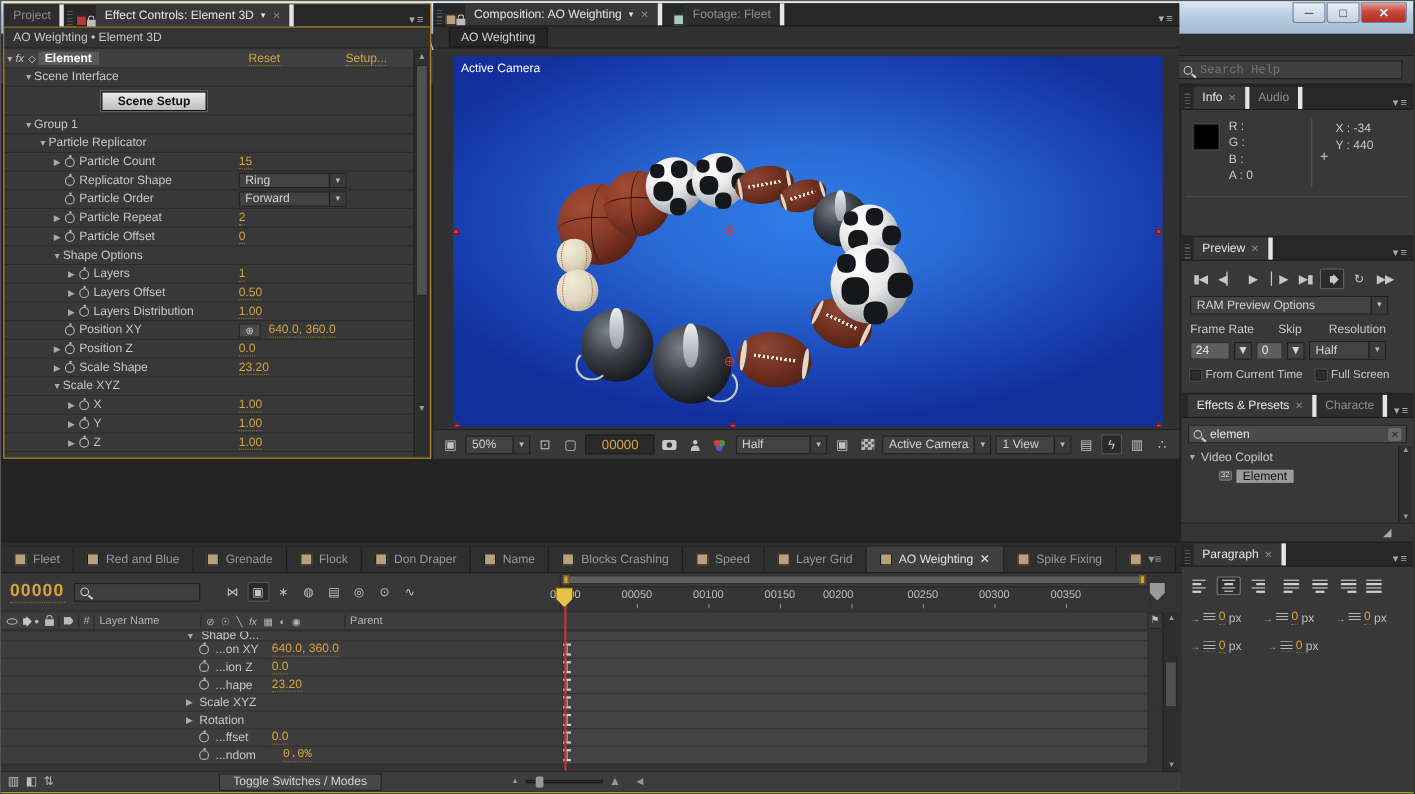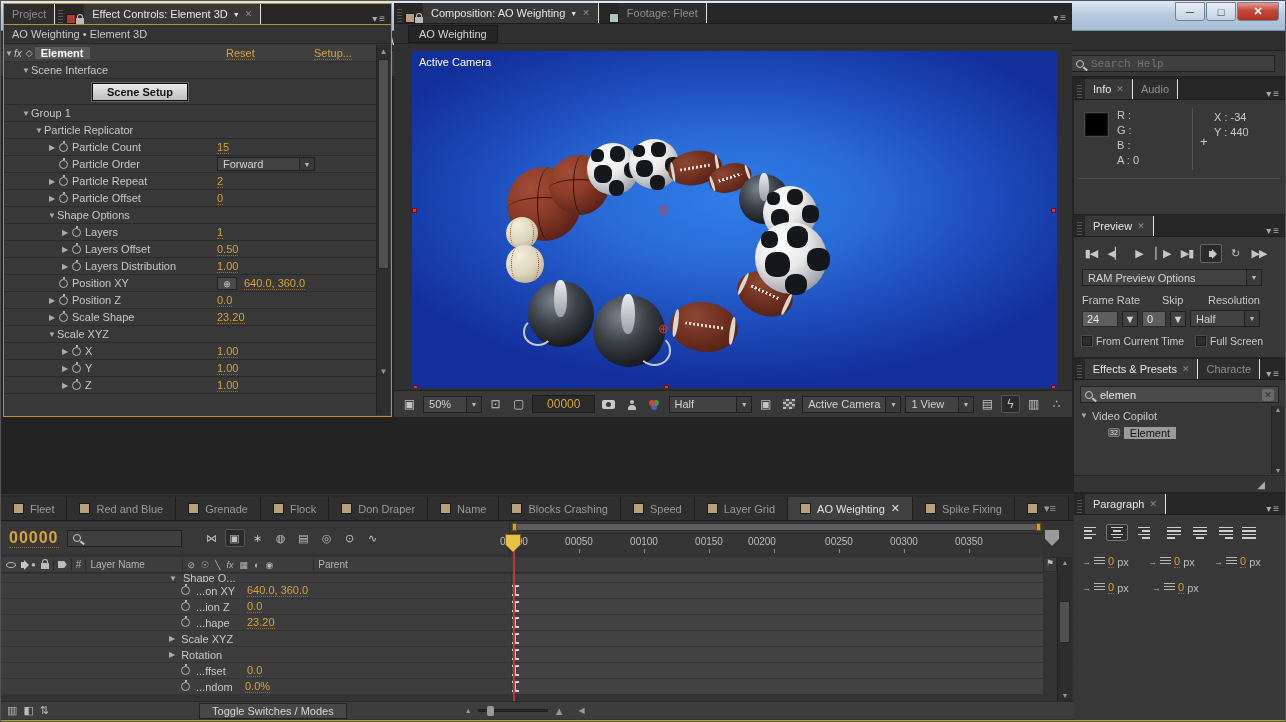--- a/index.html
+++ b/index.html
@@ -37,21 +37,21 @@
   .tb-right{margin-left:auto;display:flex;align-items:center;gap:8px;padding-right:6px;}
   .tb-label{color:#cfcfcf;font-size:12px;}
   .dd{background:#424242;border:1px solid #1f1f1f;height:17px;display:flex;align-items:center;font-size:11px;color:#d2d2d2;}
   .dd .dv{flex:1;padding:0 5px;white-space:nowrap;overflow:hidden;}
   .dd .da{width:15px;border-left:1px solid #1f1f1f;display:flex;align-items:center;justify-content:center;font-size:7px;color:#bbb;align-self:stretch;background:#3a3a3a;}
   .searchbox{background:#3f3f3f;border:1px solid #1f1f1f;height:17px;display:flex;align-items:center;padding:0 5px;gap:5px;}
   .searchbox input{background:transparent;border:none;outline:none;color:#ccc;font-size:11px;width:140px;font-family:Liberation Mono, monospace;}
   
   .panel{position:absolute;background:#383838;}
   .tabbar{height:21px;background:#272727;display:flex;align-items:flex-end;border-bottom:1px solid #1c1c1c;position:relative;}
-  .tab{height:20px;display:flex;align-items:center;padding:0 8px;font-size:11px;color:#8f8f8f;background:#2d2d2d;border-right:1px solid #e5e5e5;gap:5px;white-space:nowrap;}
+  .tab{height:20px;display:flex;align-items:center;padding:0 8px;font-size:11px;color:#8f8f8f;background:#2d2d2d;border-right:4px solid #e5e5e5;gap:5px;white-space:nowrap;}
   .tab.on{background:#383838;color:#e6e6e6;}
   .tab .x{font-size:9px;color:#888;}
   .pm{margin-left:auto;display:flex;align-items:center;gap:2px;color:#aaa;padding:0 6px;font-size:10px;}
   .grip{width:5px;height:14px;margin:0 3px;background:repeating-linear-gradient(#555 0 1px,transparent 1px 3px);}
   .swatch{width:10px;height:10px;border:1px solid #1a1a1a;}
   .i-lock{width:8px;height:6px;background:#bbb;position:relative;margin-top:3px;}
   .i-lock::before{content:"";position:absolute;left:1px;top:-4px;width:4px;height:4px;border:1.5px solid #bbb;border-bottom:none;border-radius:3px 3px 0 0;}
   .hot{color:#d8a43c;border-bottom:1px dotted #93702a;white-space:nowrap;}
   
   .ec{left:2px;top:2px;width:389px;height:414px;border:1px solid #bf8f2e;}
@@ -302,20 +302,29 @@
         </div>
         <div class="ec-row" style="padding-left: 43px;">
           <span class="tw">▶</span>
           <span class="sw"></span>
           <span>Particle Count</span>
           <span class="hot ec-val">15</span>
         </div>
         <div class="ec-row" style="padding-left: 43px;">
           <span class="tw"></span>
           <span class="sw"></span>
+          <span>Replicator Shape</span>
+          <div class="dd ec-dd">
+            <span class="dv">Ring</span>
+            <span class="da">▼</span>
+          </div>
+        </div>
+        <div class="ec-row" style="padding-left: 43px;">
+          <span class="tw"></span>
+          <span class="sw"></span>
           <span>Particle Order</span>
           <div class="dd ec-dd">
             <span class="dv">Forward</span>
             <span class="da">▼</span>
           </div>
         </div>
         <div class="ec-row" style="padding-left: 43px;">
           <span class="tw">▶</span>
           <span class="sw"></span>
           <span>Particle Repeat</span>
@@ -952,21 +961,21 @@
           </div>
           <div class="tlr">
             <div class="ibeam"></div>
           </div>
           <div class="tlx"></div>
         </div>
         <div class="tlrow">
           <div class="tll">
             <span class="sw" style="margin-left: 180px;"></span>
             <span style="margin-left: 2px;">...ndom</span>
-            <span class="hot" style="position: absolute; left: 244px;">0.0%</span>
+            <span class="hot" style="position: absolute; left: 256px; font-family: Liberation Mono, monospace;">0.0%</span>
           </div>
           <div class="tlr">
             <div class="ibeam"></div>
           </div>
           <div class="tlx"></div>
         </div>
       </div>
 
     <div class="phmark"></div>
     <div class="phline"></div>

